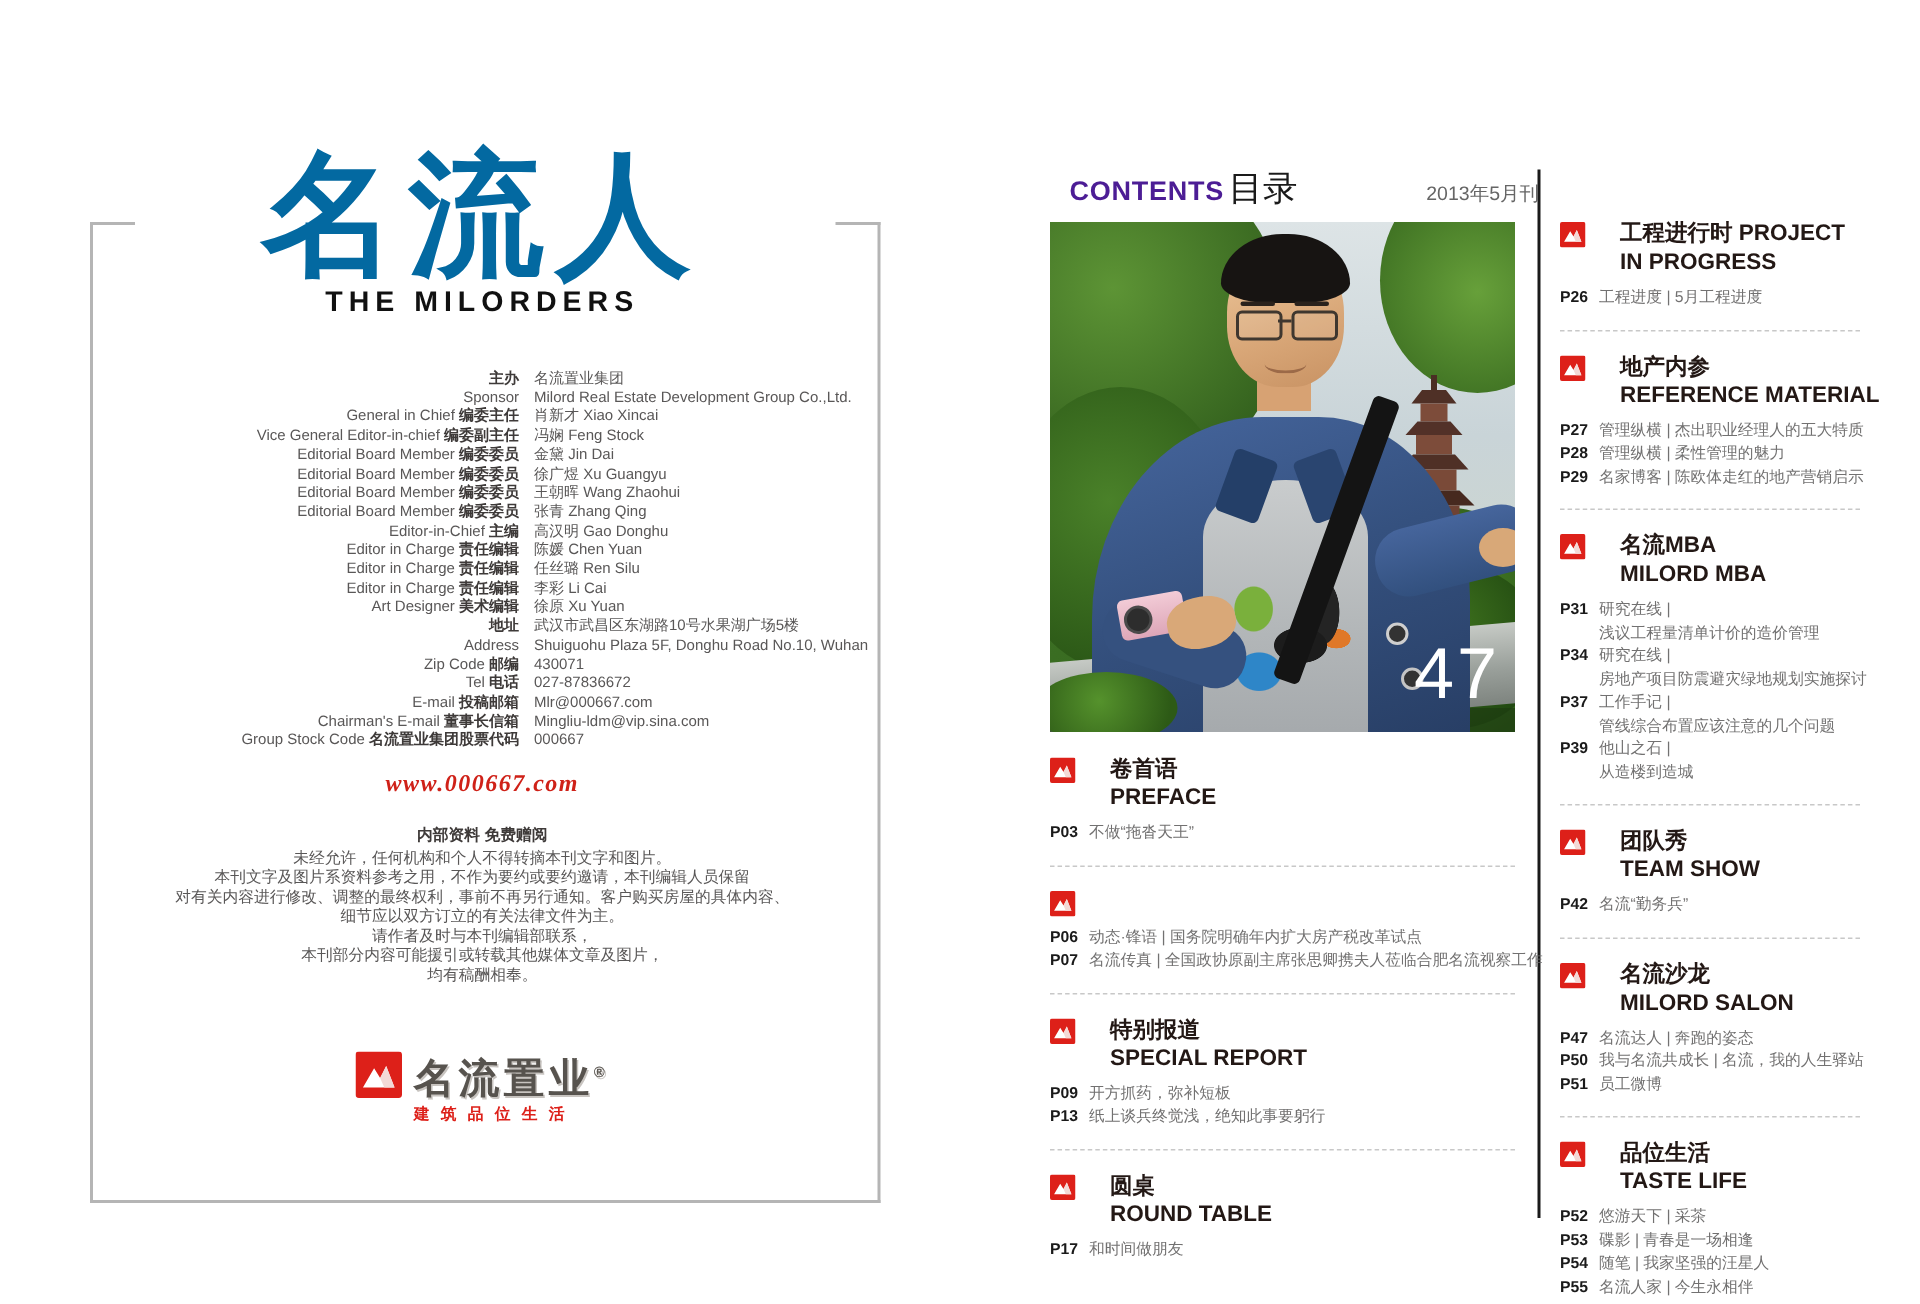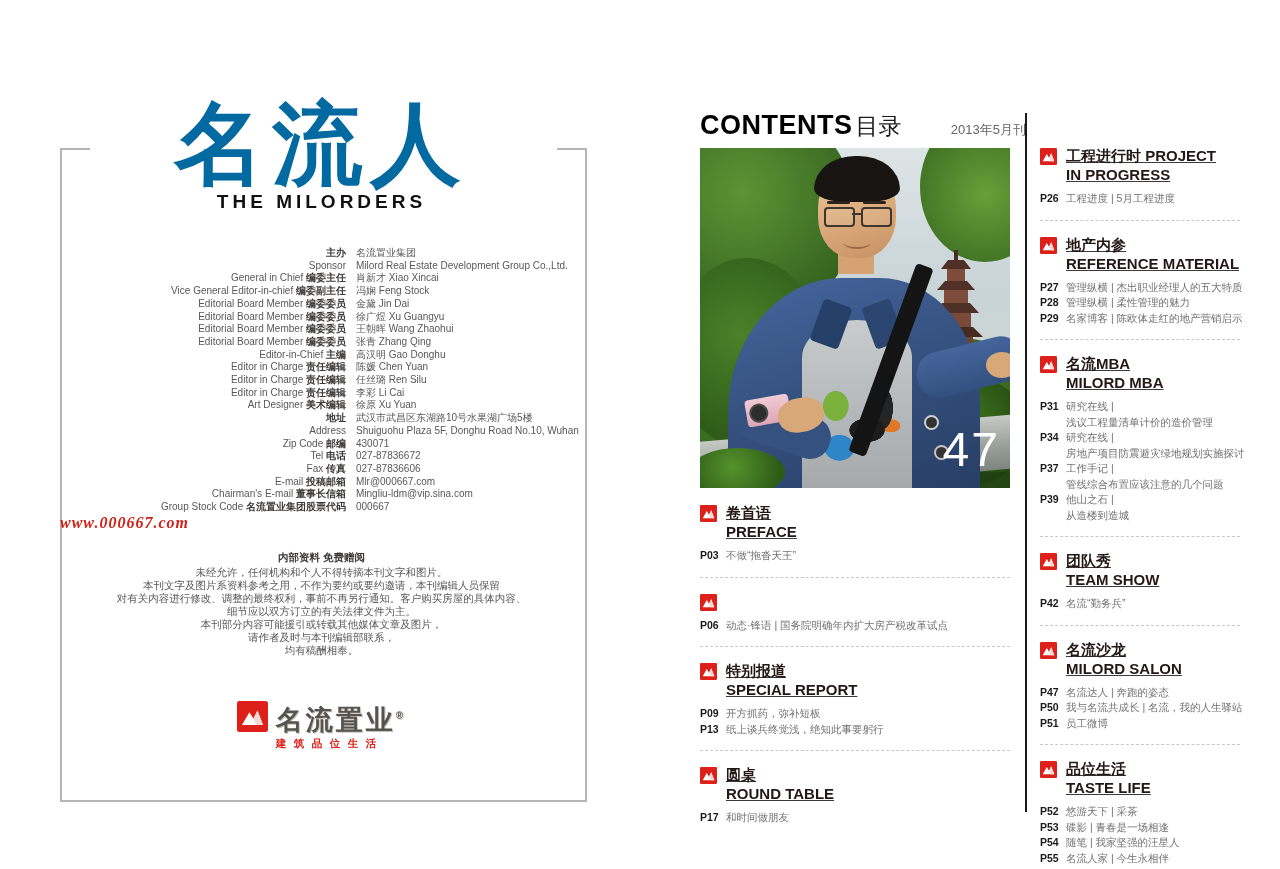--- a/index.html
+++ b/index.html
@@ -16,49 +16,49 @@
   .title-zh{font-size:90px;line-height:1;color:#0369a1;font-weight:bold;letter-spacing:8px;
             font-family:"DejaVu Serif","Liberation Serif",serif;}
   .title-en{margin-top:3px;font-size:19px;font-weight:bold;letter-spacing:4px;color:#111;}
 
   .masthead{position:absolute;left:60px;top:247px;width:523px;font-size:10px;color:#595757;}
   .m-row{display:flex;line-height:12.7px;white-space:nowrap;}
   .m-label{flex:0 0 286px;width:286px;text-align:right;}
   .m-zh{color:#3e3a39;font-weight:bold;}
   .m-value{margin-left:10px;}
 
-  .website{position:absolute;left:60px;top:514px;width:523px;color:#cf2118;
+  .website{position:absolute;left:60px;top:514px;width:523px;text-align:center;color:#cf2118;
            font-family:"Liberation Serif","DejaVu Serif",serif;font-style:italic;font-weight:bold;
            font-size:16px;letter-spacing:1px;}
 
   .notice{position:absolute;left:60px;top:551px;width:523px;text-align:center;
           font-size:10.5px;line-height:13px;color:#595757;}
   .n-title{font-weight:bold;color:#3e3a39;margin-bottom:2px;}
 
   .logo{position:absolute;left:60px;top:701px;width:523px;display:flex;justify-content:center;
         align-items:flex-start;gap:8px;}
   .logo-icon{width:31px;height:31px;flex:0 0 31px;}
   .logo-icon svg{width:100%;height:100%;display:block;}
   .logo-name{font-size:27px;font-weight:bold;color:#57534e;letter-spacing:3px;line-height:30px;
              text-shadow:1px 1px 0 #c8c4c0;}
   .logo-reg{font-size:10px;vertical-align:super;color:#57534e;}
   .logo-tagline{margin-top:2px;font-size:10.5px;font-weight:bold;color:#dd2019;letter-spacing:7.5px;}
 
   
   .contents-header{position:absolute;left:700px;top:110px;width:326px;display:flex;align-items:baseline;}
-  .ch-en{font-size:27px;font-weight:800;color:#000000;letter-spacing:0.5px;}
+  .ch-en{font-size:18px;font-weight:800;color:#4c1d95;letter-spacing:0.5px;margin-left:13px;}
   .ch-zh{font-size:23px;color:#1a1a1a;margin-left:3px;}
   .ch-issue{margin-left:auto;font-size:13px;color:#666;}
 
   .divider{position:absolute;left:1025px;top:113px;width:2px;height:699px;background:#1a1a1a;}
 
   .toc-left{position:absolute;left:700px;top:503px;width:310px;}
   .toc-right{position:absolute;left:1040px;top:146px;width:200px;}
   .sec+.sec{margin-top:13px;padding-top:14px;border-top:1px dashed #c8c8c8;}
-  .sec-head{display:flex;gap:9px;text-decoration:underline;}
+  .sec-head{display:flex;gap:23px;}
   .sec-icon{width:17px;height:17px;flex:0 0 17px;margin-top:2px;}
   .sec-icon svg{width:100%;height:100%;display:block;}
   .sec-zh,.sec-en{font-size:15px;font-weight:bold;color:#231815;line-height:19px;white-space:nowrap;}
   .sec-items{margin-top:7px;}
   .toc-item{display:flex;font-size:10.5px;line-height:15.5px;white-space:nowrap;}
   .pg{font-weight:bold;color:#1a1a1a;flex:0 0 26px;}
   .tx{color:#727171;}
   .toc-sub{margin-left:26px;color:#727171;font-size:10.5px;line-height:15.5px;white-space:nowrap;}
 
   
@@ -205,24 +205,20 @@
       </div>
       <div class="m-row">
         <span class="m-label"><span class="m-en">Zip Code</span> <span class="m-zh">邮编</span></span>
         <span class="m-value">430071</span>
       </div>
       <div class="m-row">
         <span class="m-label"><span class="m-en">Tel</span> <span class="m-zh">电话</span></span>
         <span class="m-value">027-87836672</span>
       </div>
       <div class="m-row">
-        <span class="m-label"><span class="m-en">Fax</span> <span class="m-zh">传真</span></span>
-        <span class="m-value">027-87836606</span>
-      </div>
-      <div class="m-row">
         <span class="m-label"><span class="m-en">E-mail</span> <span class="m-zh">投稿邮箱</span></span>
         <span class="m-value">Mlr@000667.com</span>
       </div>
       <div class="m-row">
         <span class="m-label"><span class="m-en">Chairman's E-mail</span> <span class="m-zh">董事长信箱</span></span>
         <span class="m-value">Mingliu-ldm@vip.sina.com</span>
       </div>
       <div class="m-row">
         <span class="m-label"><span class="m-en">Group Stock Code</span> <span class="m-zh">名流置业集团股票代码</span></span>
         <span class="m-value">000667</span>
@@ -231,22 +227,22 @@
 
   <div class="website">www.000667.com</div>
 
   <div class="notice">
     <div class="n-title">内部资料 免费赠阅</div>
     <div>
         <div class="n-line">未经允许，任何机构和个人不得转摘本刊文字和图片。</div>
         <div class="n-line">本刊文字及图片系资料参考之用，不作为要约或要约邀请，本刊编辑人员保留</div>
         <div class="n-line">对有关内容进行修改、调整的最终权利，事前不再另行通知。客户购买房屋的具体内容、</div>
         <div class="n-line">细节应以双方订立的有关法律文件为主。</div>
+        <div class="n-line">请作者及时与本刊编辑部联系，</div>
         <div class="n-line">本刊部分内容可能援引或转载其他媒体文章及图片，</div>
-        <div class="n-line">请作者及时与本刊编辑部联系，</div>
         <div class="n-line">均有稿酬相奉。</div>
       </div>
   </div>
 
   <div class="logo">
     <span class="logo-icon">
         <svg viewBox="0 0 20 20" xmlns="http://www.w3.org/2000/svg">
           <rect width="20" height="20" rx="1.5" fill="#dd2019"></rect>
           <path d="M3.2 15.5 L8 7.2 L10.6 11.4 L13.2 6.2 L16.8 15.5 Z" fill="#ffffff"></path>
           <path d="M10.6 11.4 L13.2 6.2 L16.8 15.5 L12.4 15.5 Z" fill="#f3d9d6"></path>
@@ -345,20 +341,24 @@
               <path d="M3.2 15.5 L8 7.2 L10.6 11.4 L13.2 6.2 L16.8 15.5 Z" fill="#ffffff"></path>
               <path d="M10.6 11.4 L13.2 6.2 L16.8 15.5 L12.4 15.5 Z" fill="#f3d9d6"></path>
             </svg>
           </span>
         </div>
         <div class="sec-items">
           <div class="toc-item">
             <span class="pg">P06</span>
             <span class="tx">动态·锋语 | 国务院明确年内扩大房产税改革试点</span>
           </div>
+          <div class="toc-item">
+            <span class="pg">P07</span>
+            <span class="tx">名流传真 | 全国政协原副主席张思卿携夫人莅临合肥名流视察工作</span>
+          </div>
         </div>
       </div>
       <div class="sec">
         <div class="sec-head">
           <span class="sec-icon">
             <svg viewBox="0 0 20 20" xmlns="http://www.w3.org/2000/svg">
               <rect width="20" height="20" rx="1.5" fill="#dd2019"></rect>
               <path d="M3.2 15.5 L8 7.2 L10.6 11.4 L13.2 6.2 L16.8 15.5 Z" fill="#ffffff"></path>
               <path d="M10.6 11.4 L13.2 6.2 L16.8 15.5 L12.4 15.5 Z" fill="#f3d9d6"></path>
             </svg>

